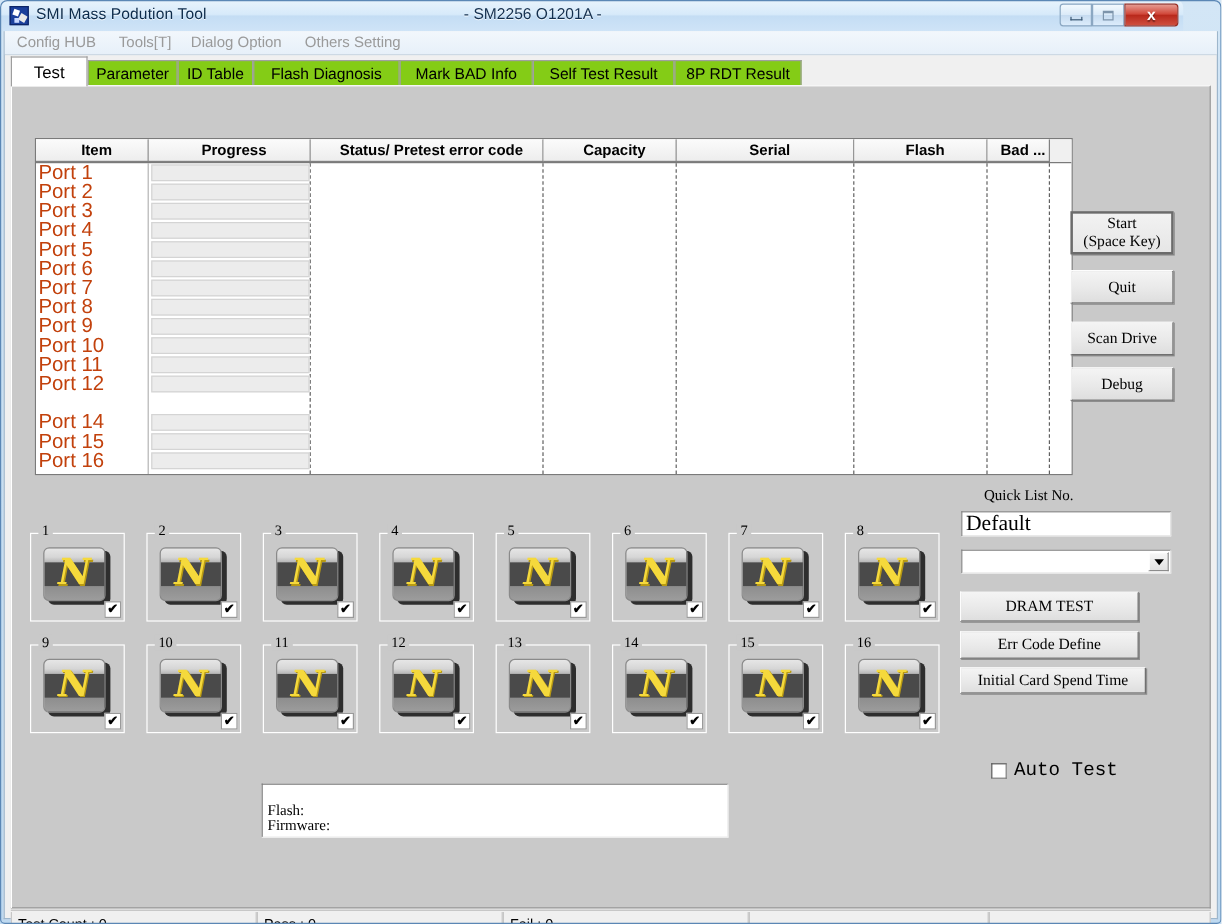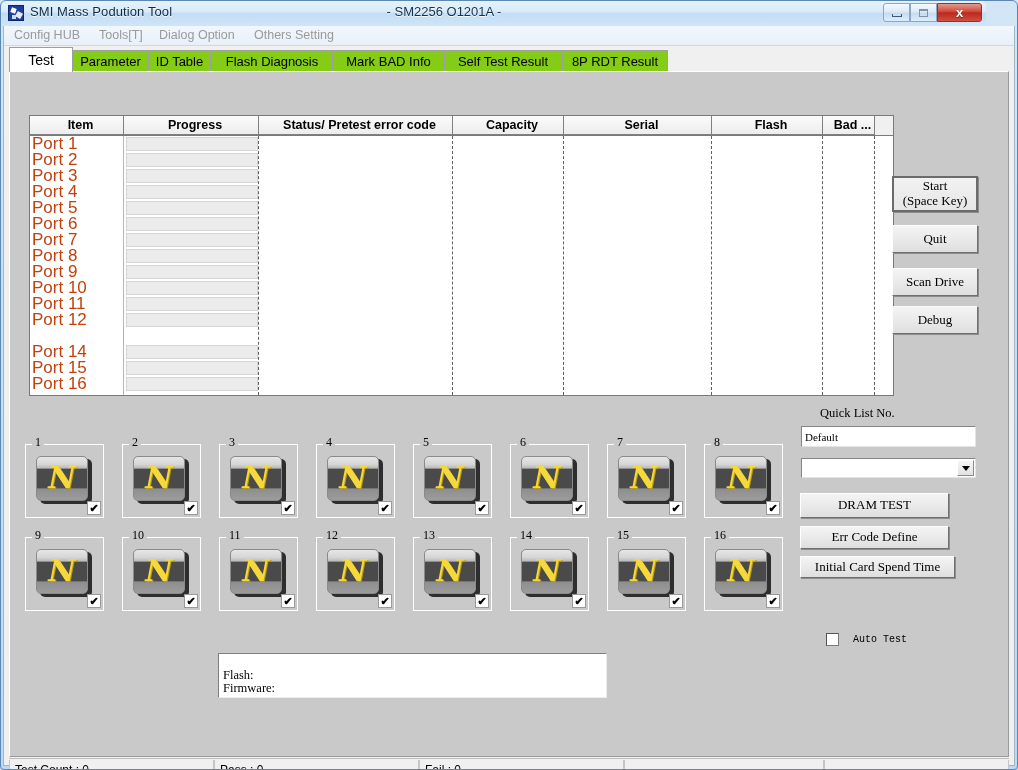--- a/index.html
+++ b/index.html
@@ -310,21 +310,21 @@
   }
 
   .textbox {
     position: absolute;
     background: #ffffff;
     border: 1px solid #868686;
     border-right-color: #e4e4e4;
     border-bottom-color: #e4e4e4;
     box-sizing: border-box;
     font-family: "Liberation Serif", serif;
-    font-size: 11px;
+    font-size: 18px;
     color: #000;
     padding: 1px 3px;
     display: flex;
     align-items: center;
   }
 
   .combo {
     position: absolute;
     background: #ffffff;
     border: 1px solid #868686;
@@ -447,23 +447,23 @@
   .parambox .center {
     text-align: center;
     padding-right: 40px;
   }
 
   
   .chkrow {
     position: absolute;
     display: flex;
     align-items: center;
-    gap: 14px;
+    gap: 6px;
     font-family: "Liberation Mono", monospace;
-    font-size: 10px;
+    font-size: 16px;
     color: #000;
     white-space: nowrap;
   }
   .chkbox {
     width: 13px; height: 13px;
     background: #ffffff;
     border: 1px solid #7a7a7a;
     border-top-color: #555;
     border-left-color: #555;
     box-sizing: border-box;

